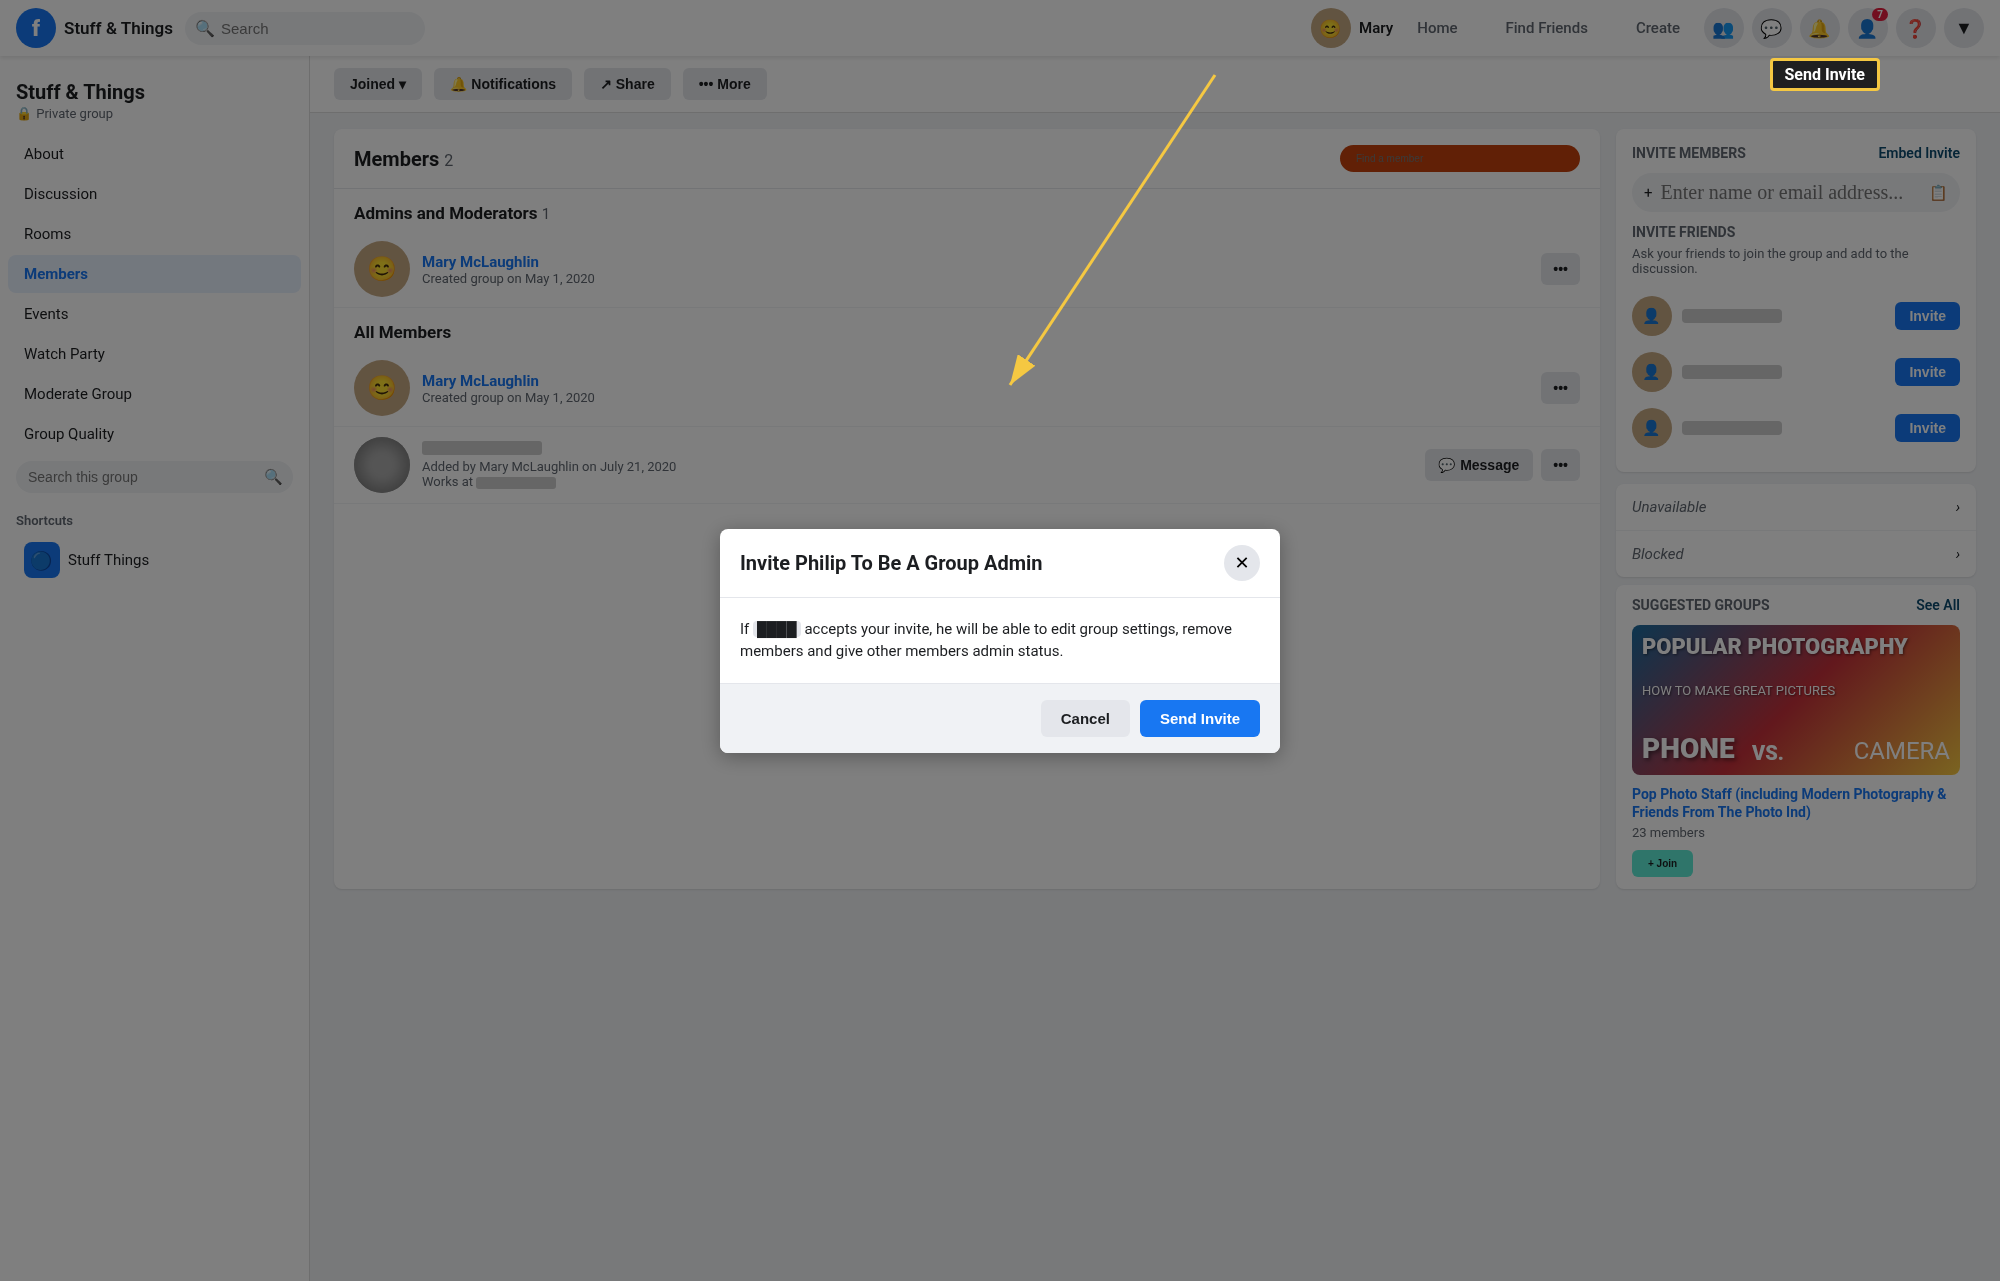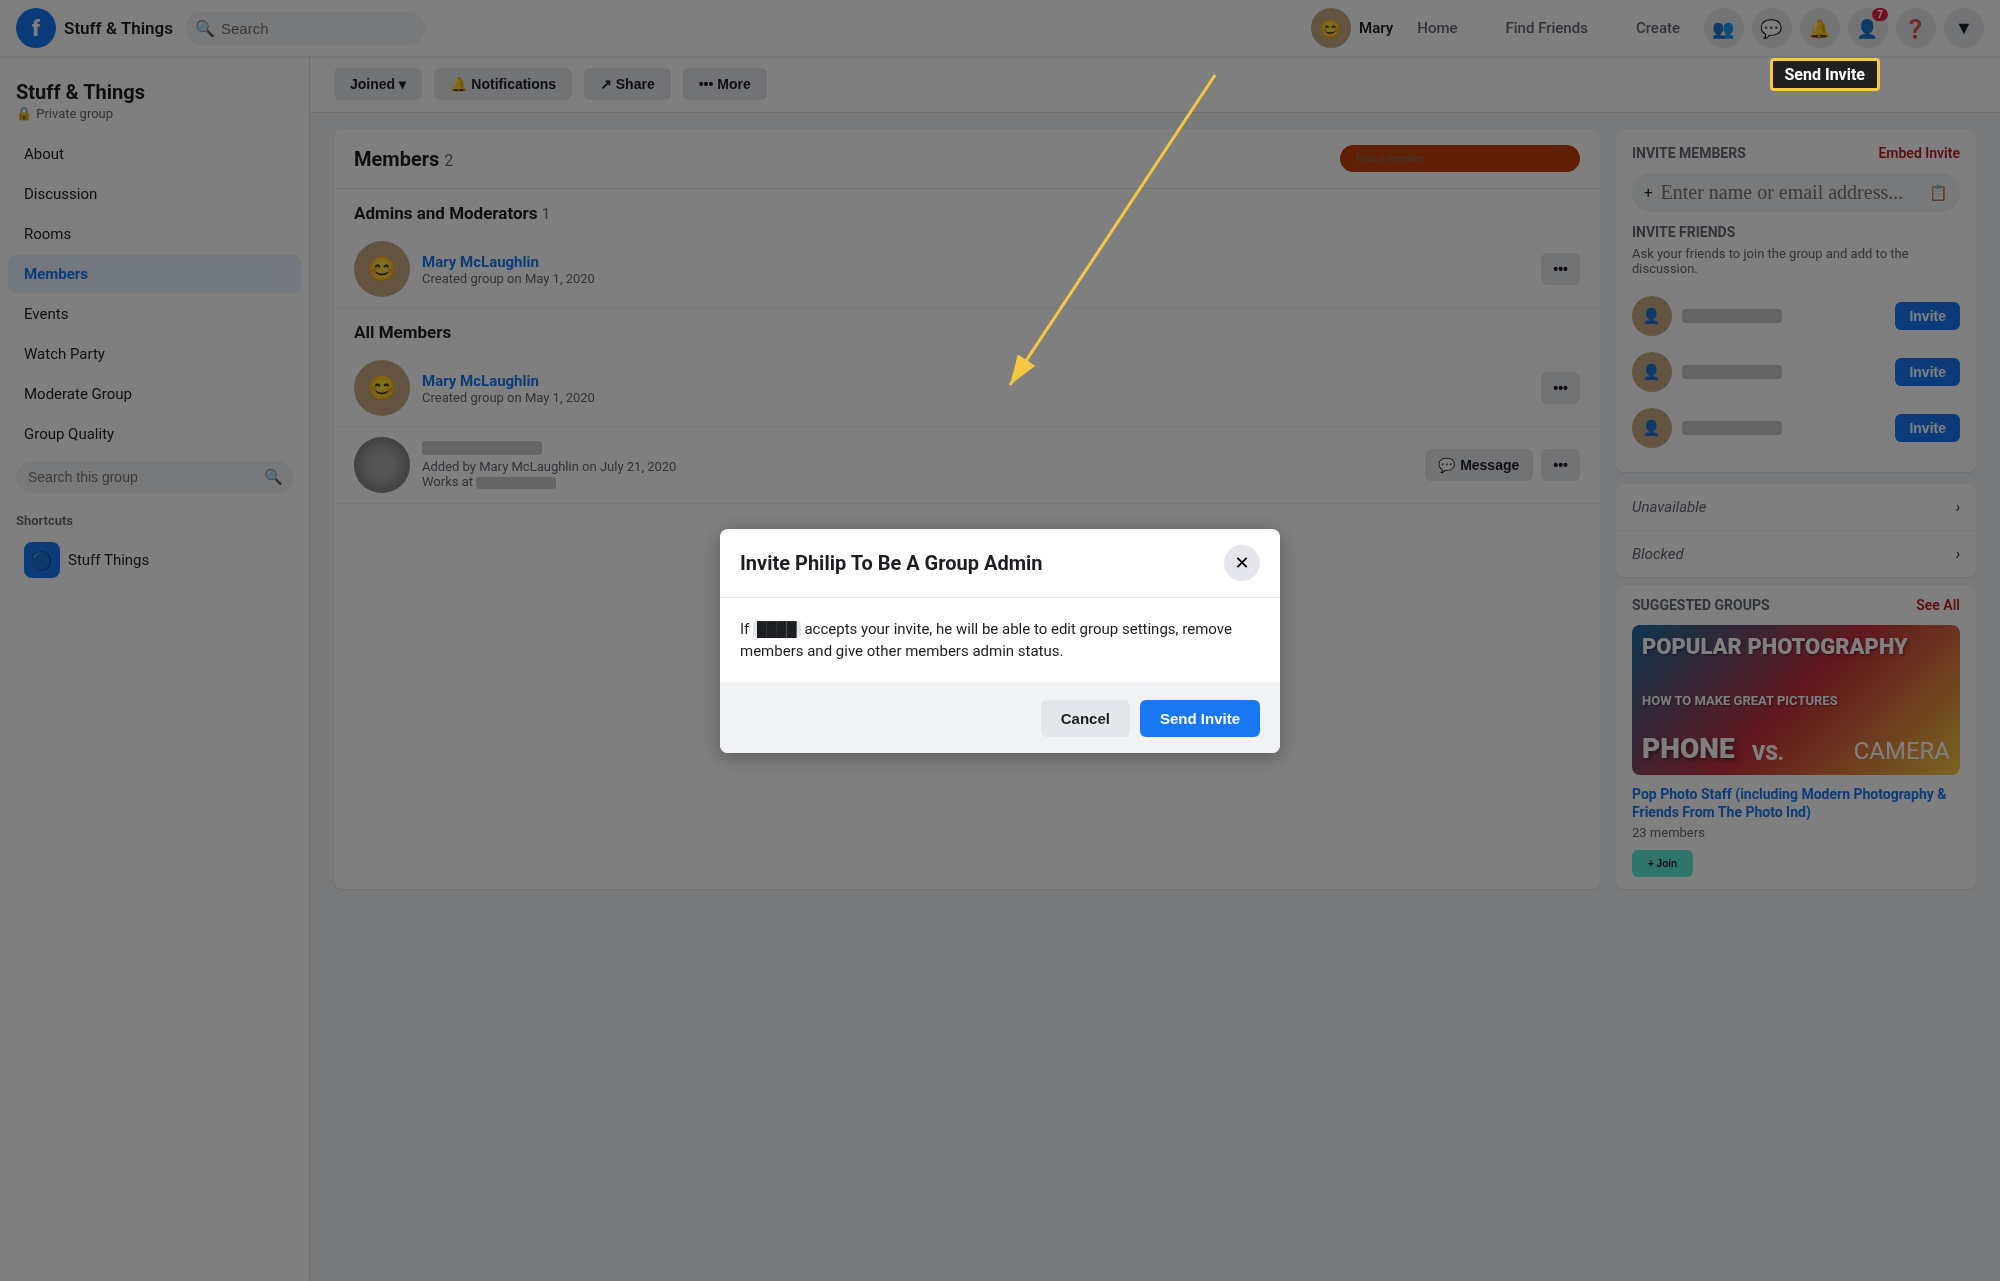--- a/index.html
+++ b/index.html
@@ -71,40 +71,40 @@
     .member-info { flex: 1; }
     .member-name { font-size: 15px; font-weight: 700; color: #1877f2; }
     .member-sub { font-size: 13px; color: #606770; }
     .member-actions { display: flex; gap: 8px; }
     .btn-message { background: #e4e6eb; color: #1c1e21; border: none; border-radius: 6px; padding: 8px 14px; font-size: 14px; font-weight: 600; cursor: pointer; display: flex; align-items: center; gap: 6px; }
     .btn-dots { background: #e4e6eb; color: #1c1e21; border: none; border-radius: 6px; padding: 8px 12px; font-size: 14px; font-weight: 600; cursor: pointer; }
 
     
     .invite-box { background: #fff; border-radius: 8px; box-shadow: 0 1px 2px rgba(0,0,0,0.1); padding: 16px; margin-bottom: 12px; }
     .invite-header { font-size: 14px; font-weight: 700; text-transform: uppercase; color: #606770; margin-bottom: 12px; display: flex; justify-content: space-between; align-items: center; }
-    .invite-link { color: #b91c1c; font-size: 14px; cursor: pointer; text-transform: none; font-weight: 600; }
+    .invite-link { color: #0c4a6e; font-size: 14px; cursor: pointer; text-transform: none; font-weight: 600; }
     .invite-input { display: flex; align-items: center; background: #f0f2f5; border-radius: 20px; padding: 8px 12px; gap: 8px; margin-bottom: 12px; }
     .invite-input input { flex: 1; border: none; background: transparent; outline: none; font-size: 20px; font-family: Liberation Serif, serif; }
     .invite-friends-title { font-size: 14px; font-weight: 700; text-transform: uppercase; color: #606770; margin-bottom: 6px; }
     .invite-friends-desc { font-size: 13px; color: #606770; margin-bottom: 12px; }
     .friend-row { display: flex; align-items: center; padding: 8px 0; gap: 10px; }
     .friend-avatar { width: 40px; height: 40px; border-radius: 50%; background: #c5a882; overflow: hidden; display: flex; align-items: center; justify-content: center; }
     .friend-name-blur { width: 100px; height: 14px; background: #ccc; border-radius: 4px; }
     .btn-invite { background: #1877f2; color: #fff; border: none; border-radius: 6px; padding: 6px 14px; font-size: 14px; font-weight: 600; cursor: pointer; margin-left: auto; }
 
     .unavail-box { background: #fff; border-radius: 8px; box-shadow: 0 1px 2px rgba(0,0,0,0.1); margin-bottom: 8px; }
     .unavail-row { display: flex; align-items: center; justify-content: space-between; padding: 14px 16px; cursor: pointer; border-bottom: 1px solid #f0f2f5; font-style: italic; }
     .unavail-row:last-child { border-bottom: none; }
     .unavail-label { font-size: 15px; color: #606770; }
 
     .suggested-box { background: #fff; border-radius: 8px; box-shadow: 0 1px 2px rgba(0,0,0,0.1); margin-top: 8px; padding: 12px 16px; }
     .suggested-header { font-size: 14px; font-weight: 700; text-transform: uppercase; color: #606770; display: flex; justify-content: space-between; margin-bottom: 12px; }
     .suggested-img { width: 100%; height: 150px; background: linear-gradient(135deg, #1a6b9e 0%, #c5303a 50%, #f5c842 100%); border-radius: 8px; margin-bottom: 10px; display: flex; align-items: center; justify-content: center; overflow: hidden; position: relative; }
     .suggested-img-text { position: absolute; top: 10px; left: 10px; font-size: 22px; font-weight: 900; color: #fff; text-shadow: 1px 1px 3px rgba(0,0,0,0.5); line-height: 1.1; }
-    .suggested-img-sub { position: absolute; top: 68px; left: 10px; font-size: 13px; font-weight: 700; color: #fff; text-shadow: 1px 1px 2px rgba(0,0,0,0.5); }
+    .suggested-img-sub { position: absolute; top: 58px; left: 10px; font-size: 13px; font-weight: 400; color: #fff; text-shadow: 1px 1px 2px rgba(0,0,0,0.5); }
     .suggested-img-phone { position: absolute; bottom: 10px; left: 10px; font-size: 28px; font-weight: 900; color: #fff; text-shadow: 2px 2px 4px rgba(0,0,0,0.5); }
     .suggested-img-vs { position: absolute; bottom: 10px; left: 120px; font-size: 20px; font-weight: 900; color: #fff; }
     .suggested-img-camera { position: absolute; bottom: 10px; right: 10px; font-size: 24px; color: #fff; }
     .suggested-group-name { font-size: 14px; font-weight: 700; color: #1877f2; margin-bottom: 4px; line-height: 1.3; }
     .suggested-group-meta { font-size: 13px; color: #606770; margin-bottom: 10px; }
     .btn-join { background: #5eead4; color: #1c1e21; border: none; border-radius: 6px; padding: 8px 16px; font-size: 10px; font-weight: 600; cursor: pointer; }
 
     
     .overlay { position: fixed; inset: 0; background: rgba(0,0,0,0.5); z-index: 200; display: flex; align-items: center; justify-content: center; }
     .modal { background: #fff; border-radius: 8px; width: 560px; box-shadow: 0 4px 20px rgba(0,0,0,0.3); overflow: hidden; }

